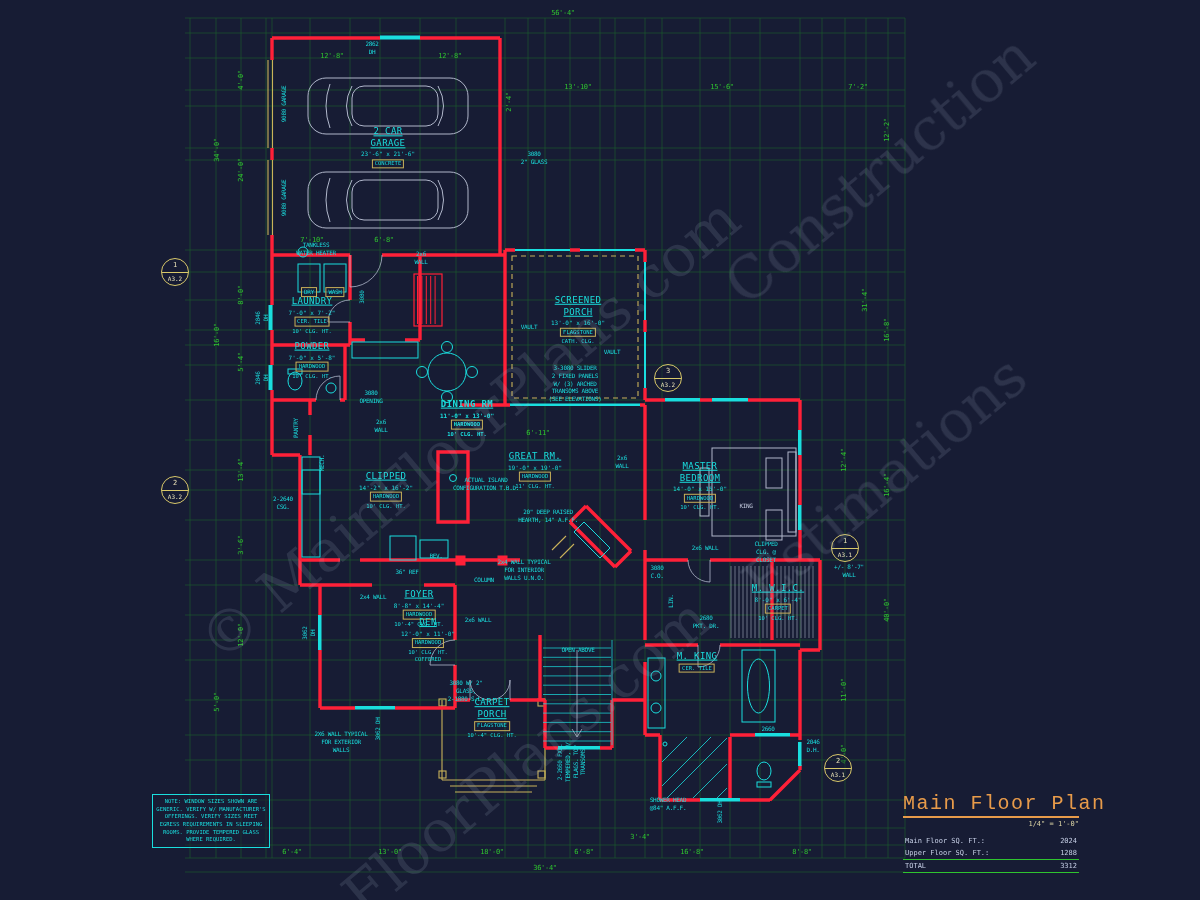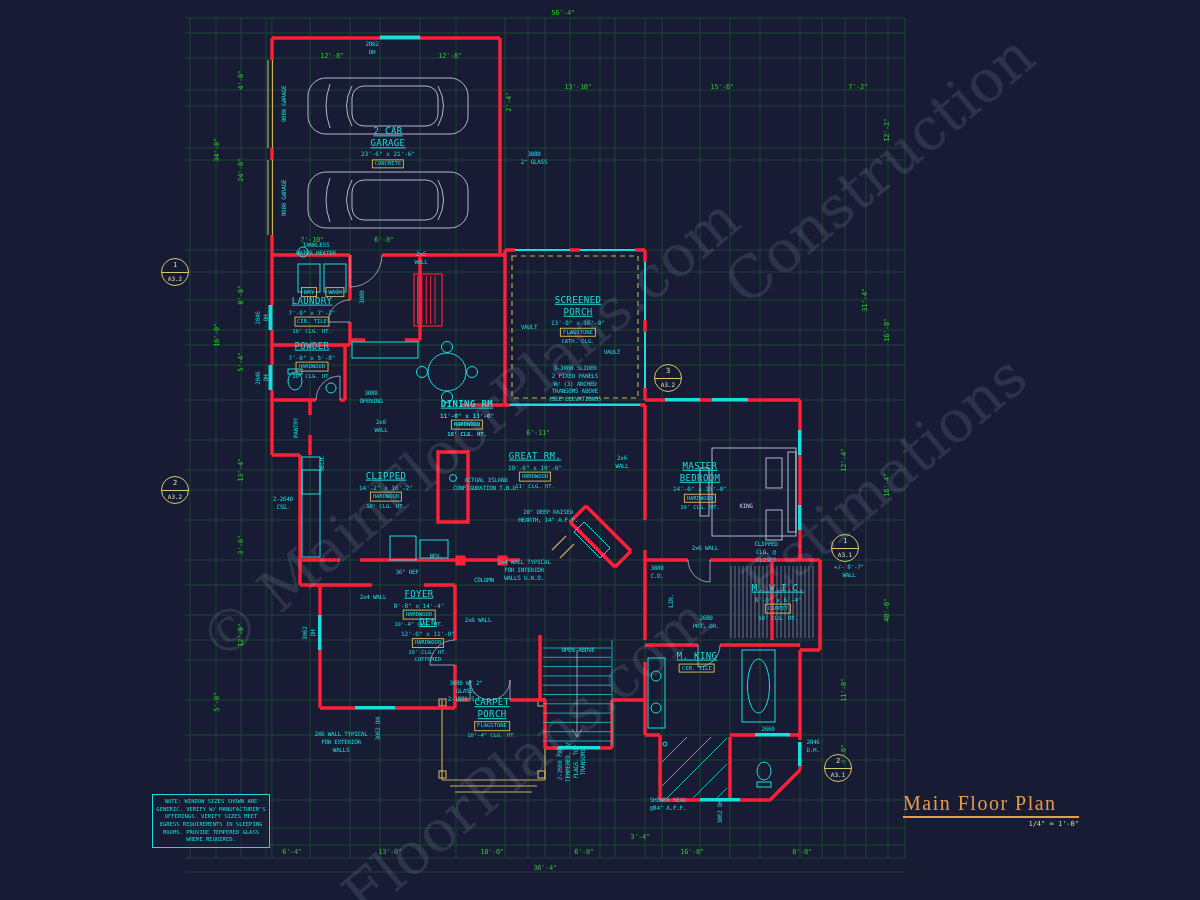--- a/index.html
+++ b/index.html
@@ -17,21 +17,21 @@
   .room .tag{display:inline-block;border:1px solid #c9b25a;padding:0 2px;margin:1px 0;font-size:5.5px;}
   .room .room-clg,.room .room-extra{font-size:5.5px;}
   .wm{color:rgba(178,190,214,0.14);font-family:"DejaVu Serif",serif;white-space:nowrap;}
   .marker{position:absolute;transform:translate(-50%,-50%);width:26px;height:26px;border:1px solid #d8c86a;
           border-radius:50%;display:flex;flex-direction:column;align-items:stretch;background:rgba(23,28,52,.4);}
   .marker .m-num{flex:1;border-bottom:1px solid #d8c86a;color:#eae2b8;font-size:7px;display:flex;align-items:center;justify-content:center;}
   .marker .m-sheet{flex:1;color:#eae2b8;font-size:6px;display:flex;align-items:center;justify-content:center;}
   .note-box{position:absolute;left:152px;top:794px;width:112px;border:1px solid #1adede;color:#1adede;
             font-size:5.5px;line-height:1.4;text-align:center;padding:3px 2px;background:rgba(23,28,52,.5);}
   .title-block{position:absolute;left:903px;top:792px;width:176px;}
-  .plan-title{font-family:Liberation Serif, serif;font-size:20px;color:#e89b4a;letter-spacing:1.5px;
+  .plan-title{font-family:Liberation Mono, monospace;font-size:20px;color:#e89b4a;letter-spacing:1.5px;
               border-bottom:2px solid #e89b4a;padding-bottom:1px;white-space:nowrap;}
   .plan-scale{text-align:right;color:#ddd5a5;font-size:7px;margin-top:2px;}
   .area-table{margin-top:7px;font-size:7px;color:#c6cfe6;}
   .area-row{display:flex;justify-content:space-between;padding:2px 2px;}
   .area-row.total{border-top:1px solid #2fc42f;border-bottom:1px solid #2fc42f;}
 </style>
 </head>
 <body>
 
 <div class="canvas">
@@ -410,14 +410,28 @@
       <div class="lbl wm" style="left: 880px; top: 170px; transform: translate(-50%, -50%) rotate(-40deg); font-size: 58px;">Construction</div>
       <div class="lbl wm" style="left: 885px; top: 480px; transform: translate(-50%, -50%) rotate(-40deg); font-size: 58px;">Estimations</div>
       <div class="lbl wm" style="left: 440px; top: 830px; transform: translate(-50%, -50%) rotate(-40deg); font-size: 58px;">© MainFloorPlans.com</div>
     </div>
 
   <div class="note-box">NOTE: WINDOW SIZES SHOWN ARE GENERIC. VERIFY W/ MANUFACTURER'S OFFERINGS. VERIFY SIZES MEET EGRESS REQUIREMENTS IN SLEEPING ROOMS. PROVIDE TEMPERED GLASS WHERE REQUIRED.</div>
 
   <div class="title-block">
     <div class="plan-title">Main Floor Plan</div>
     <div class="plan-scale">1/4" = 1'-0"</div>
+    <div class="area-table">
+      <div class="area-row">
+        <span>Main Floor SQ. FT.:</span>
+        <span>2024</span>
+      </div>
+      <div class="area-row">
+        <span>Upper Floor SQ. FT.:</span>
+        <span>1288</span>
+      </div>
+      <div class="area-row total">
+        <span>TOTAL</span>
+        <span>3312</span>
+      </div>
+    </div>
   </div>
 </div>
 
 </body></html>

